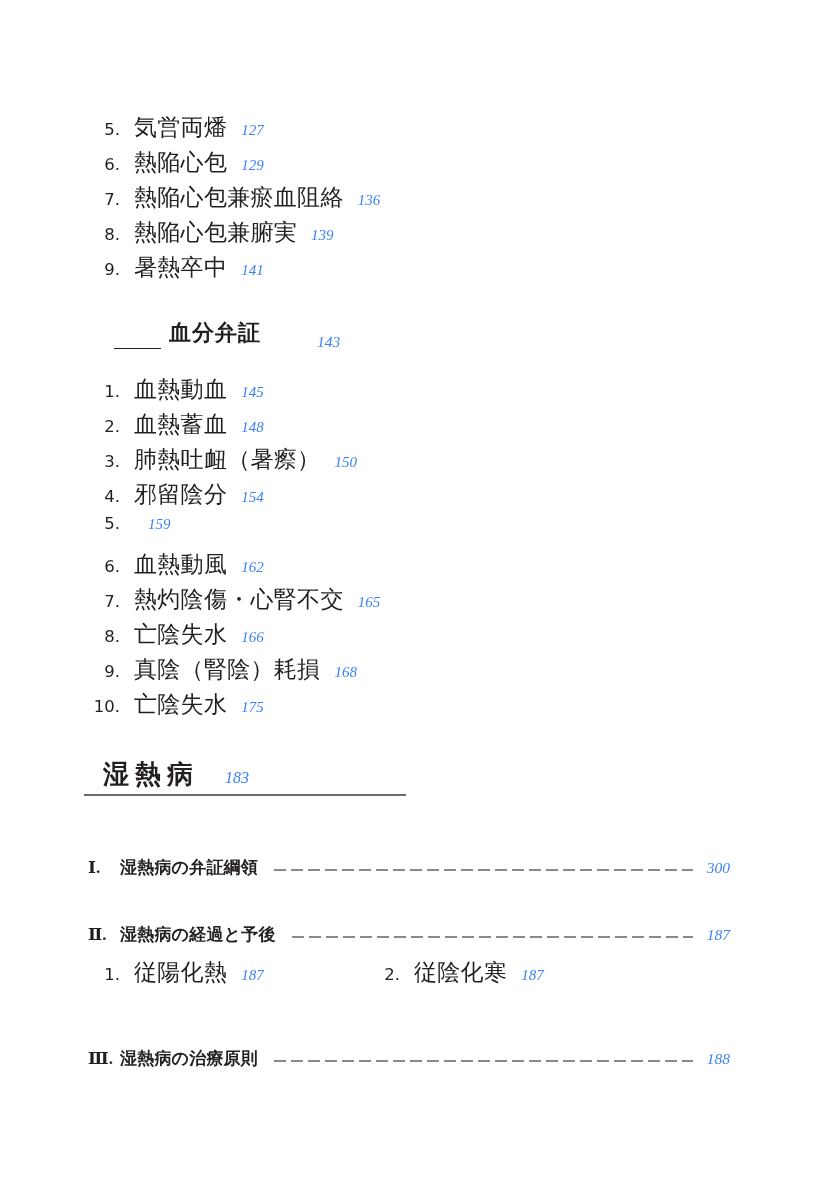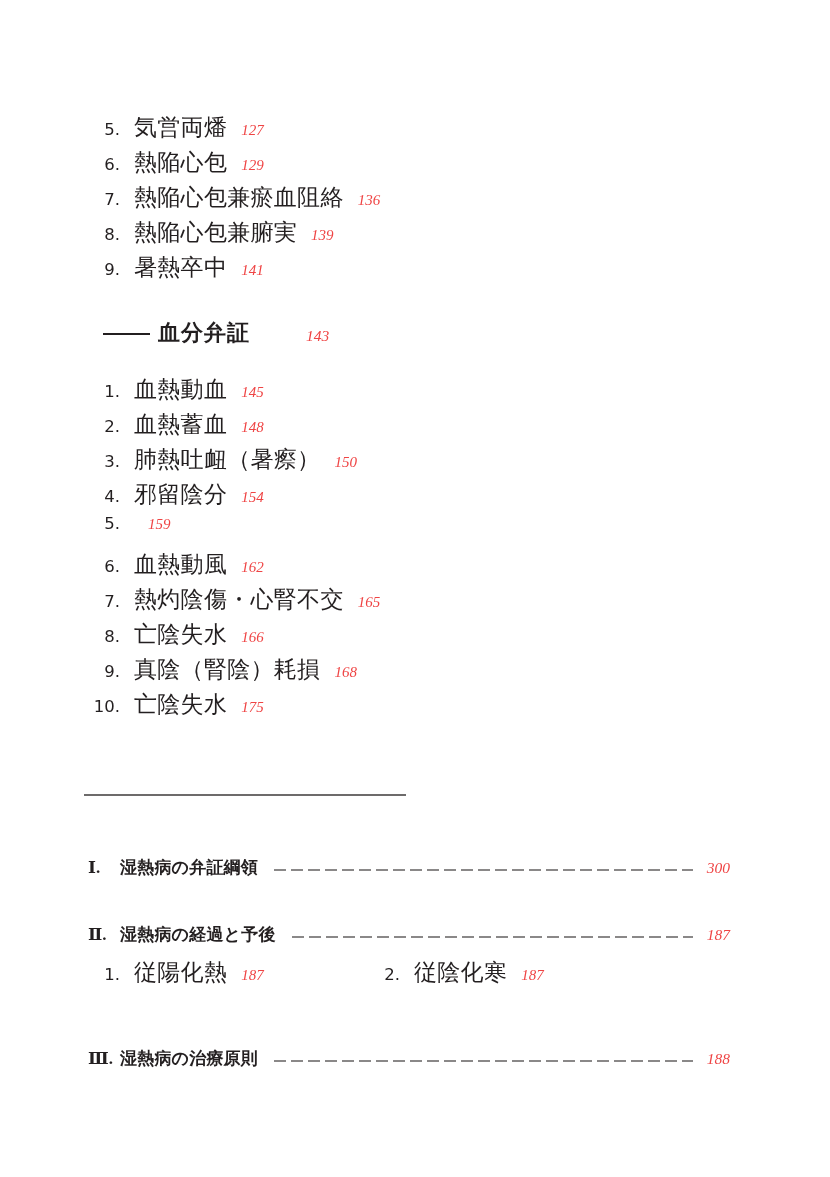--- a/index.html
+++ b/index.html
@@ -37,31 +37,31 @@
     }
     .item .title {
       font-family: Liberation Serif, serif;
       font-size: 23px;
       letter-spacing: 0.3px;
     }
     .pg {
       font-family: "Liberation Serif", "DejaVu Serif", serif;
       font-style: italic;
       font-size: 15px;
-      color: #ef4444;
+      color: #3b82f6;
       margin-left: 14px;
     }
 
     
     .subhead {
       position: absolute;
-      left: 103px;
+      left: 114px;
       top: 318px;
       display: flex;
-      align-items: center;
+      align-items: flex-end;
       white-space: nowrap;
     }
     .subhead .dash {
       display: inline-block;
       width: 47px;
       height: 1.5px;
       background: #231f20;
       margin-right: 8px;
       position: relative;
       top: 1px;
@@ -216,20 +216,24 @@
     <span class="num">9.</span>
     <span class="title">真陰（腎陰）耗損</span>
     <span class="pg">168</span>
   </div>
   <div class="item" style="left:90px; top:689px;">
     <span class="num">10.</span>
     <span class="title">亡陰失水</span>
     <span class="pg">175</span>
   </div>
 
+  <div class="chapter">
+    <span class="label">湿熱病</span>
+    <span class="pg">183</span>
+  </div>
   <div class="chapter-rule"></div>
 
   <div class="section" style="top:840px;">
     <span class="roman">Ⅰ.</span>
     <span class="label">湿熱病の弁証綱領</span>
     <span class="leader"></span>
     <span class="pg">300</span>
   </div>
 
   <div class="section" style="top:907px;">

